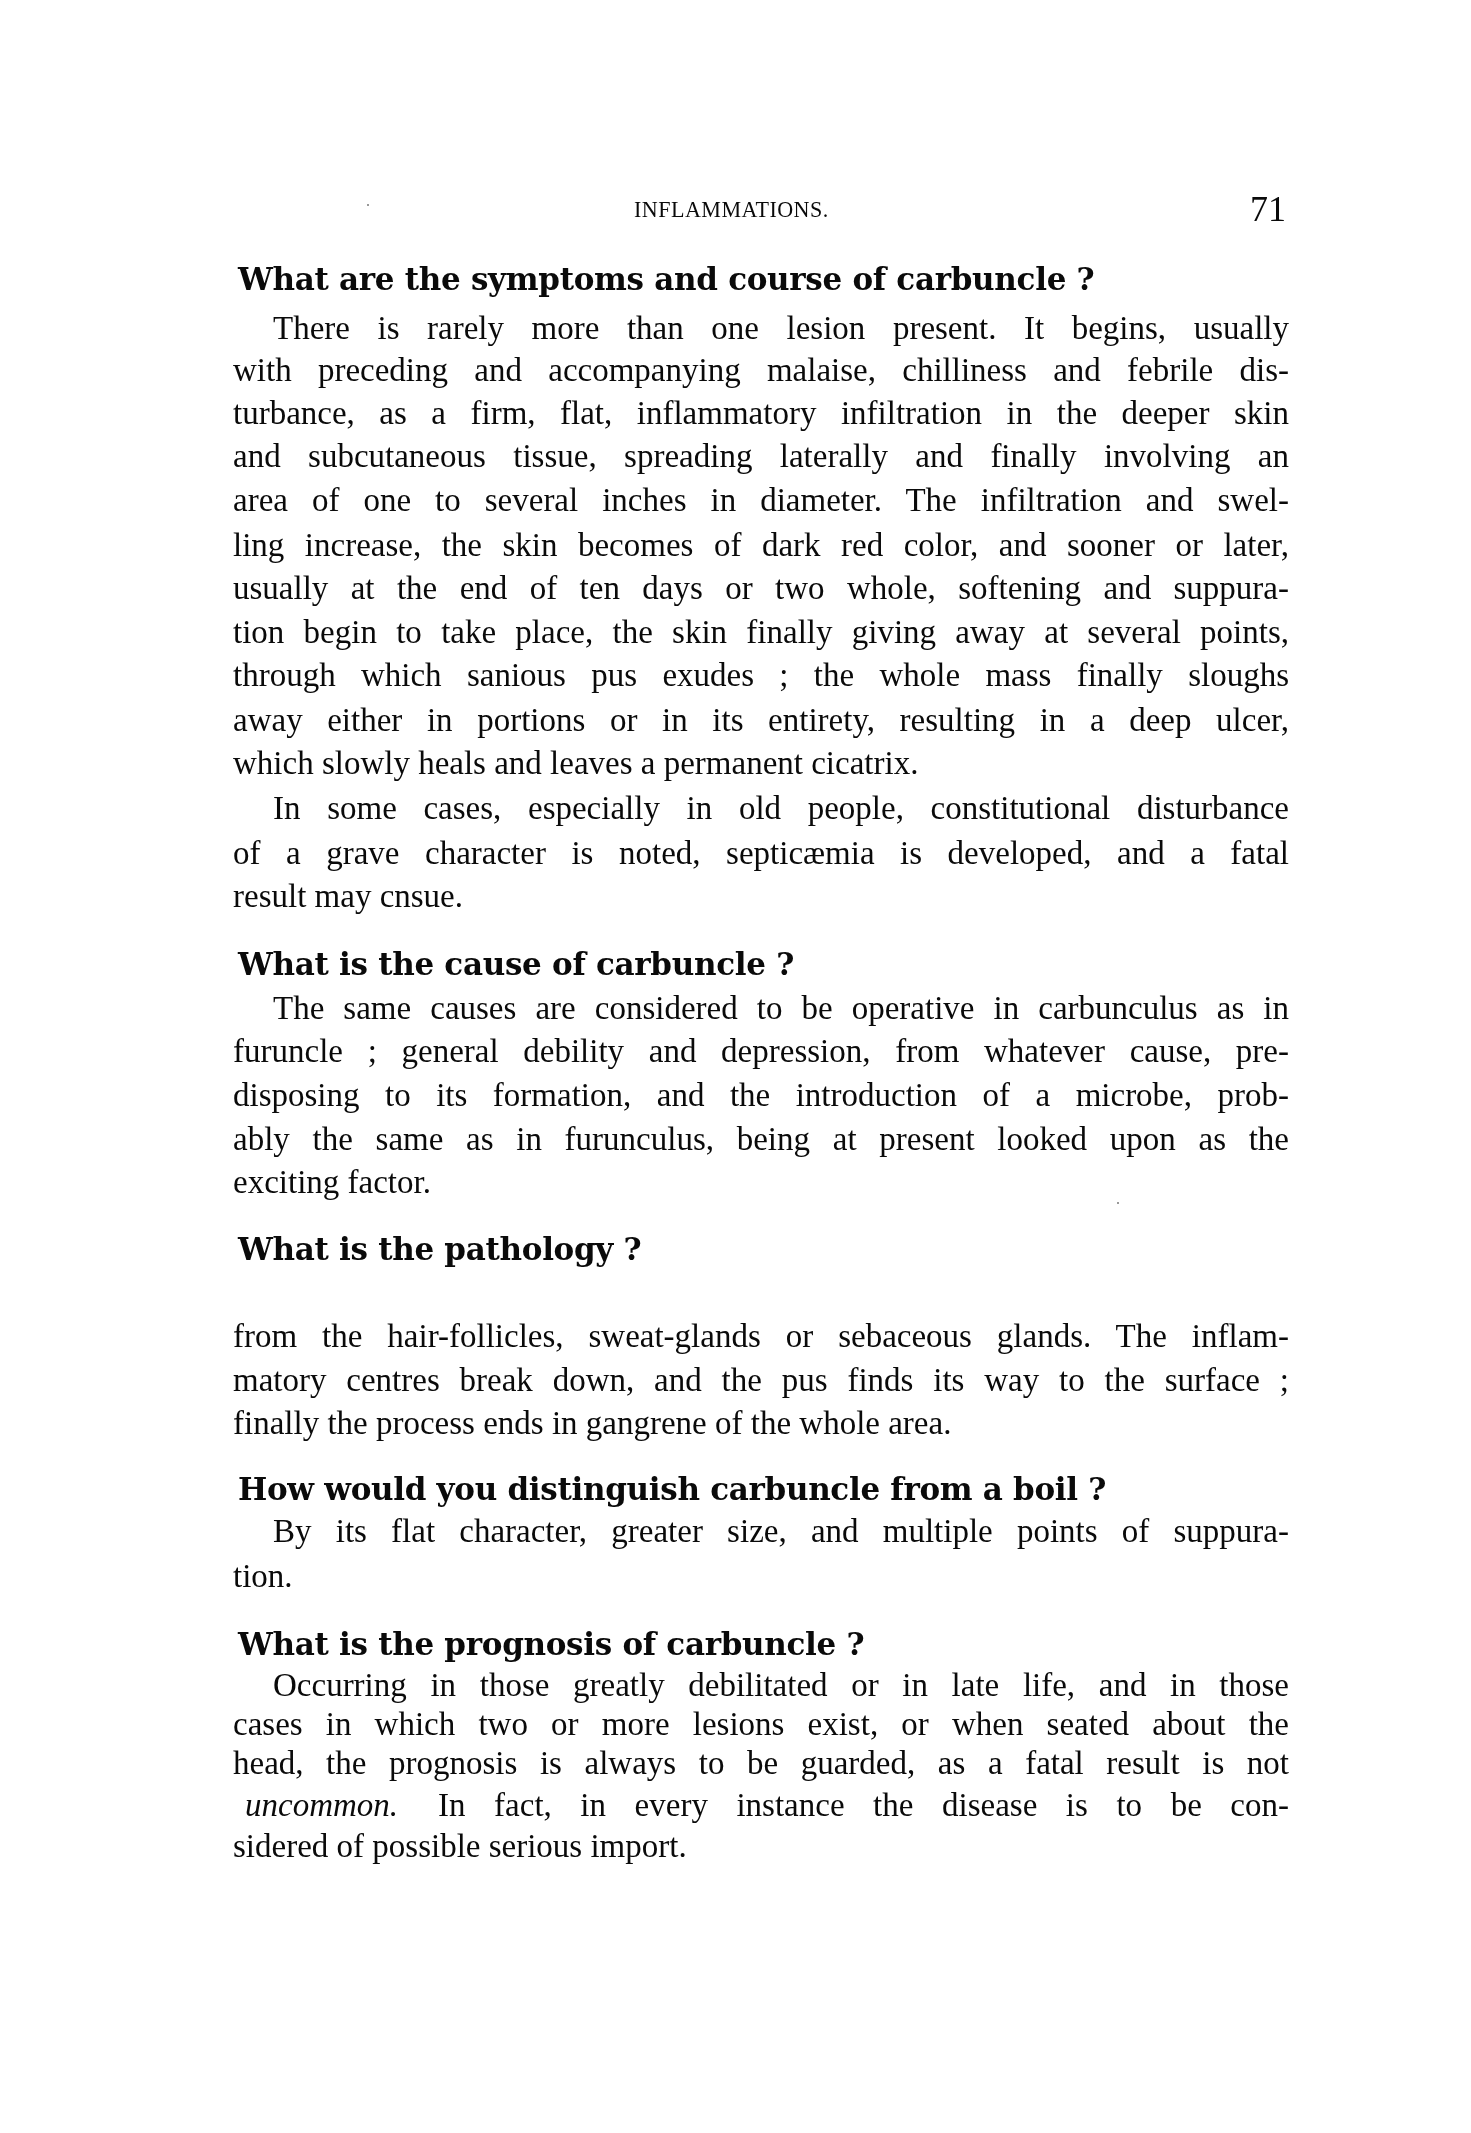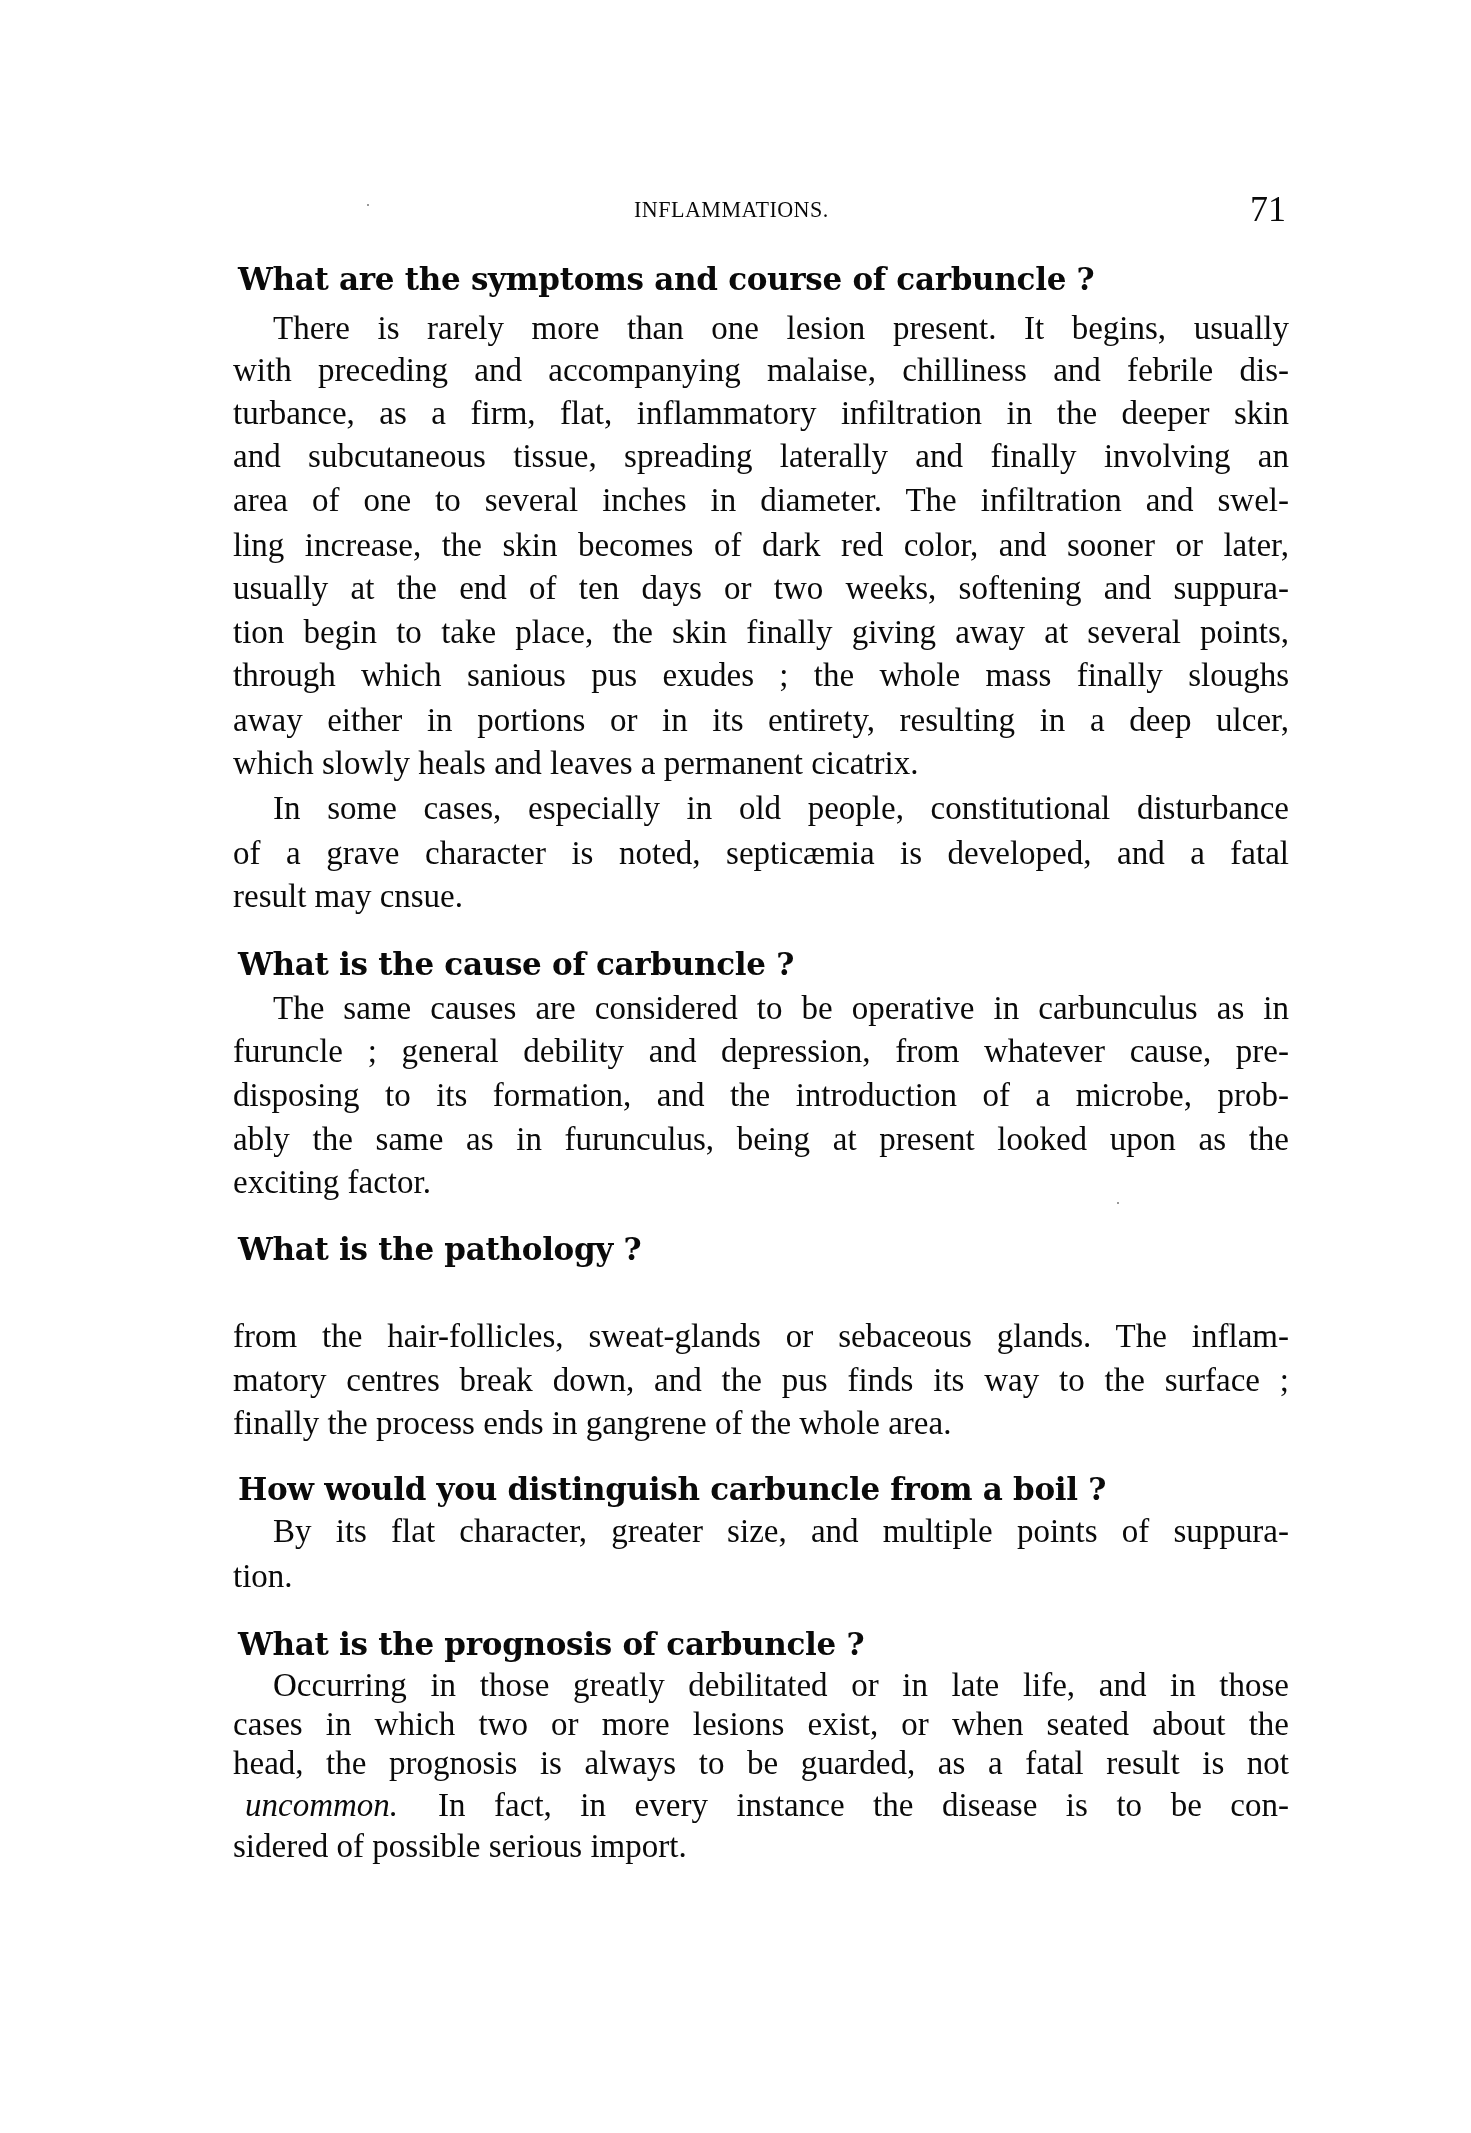--- a/index.html
+++ b/index.html
@@ -25,21 +25,21 @@
   <div class="running-head">INFLAMMATIONS.</div>
   <div class="page-number">71</div>
 
   <div class="line q" style="top:259px">What are the symptoms and course of carbuncle ?</div>
   <div class="line just indent" style="top:308px">There is rarely more than one lesion present.  It begins, usually</div>
   <div class="line just" style="top:350px">with preceding and accompanying malaise, chilliness and febrile dis-</div>
   <div class="line just" style="top:393px">turbance, as a firm, flat, inflammatory infiltration in the deeper skin</div>
   <div class="line just" style="top:436px">and subcutaneous tissue, spreading laterally and finally involving an</div>
   <div class="line just" style="top:480px">area of one to several inches in diameter.  The infiltration and swel-</div>
   <div class="line just" style="top:525px">ling increase, the skin becomes of dark red color, and sooner or later,</div>
-  <div class="line just" style="top:568px">usually at the end of ten days or two weeks, softening and suppura-</div>
+  <div class="line just" style="top:568px">usually at the end of ten days or two whole, softening and suppura-</div>
   <div class="line just" style="top:612px">tion begin to take place, the skin finally giving away at several points,</div>
   <div class="line just" style="top:655px">through which sanious pus exudes ; the whole mass finally sloughs</div>
   <div class="line just" style="top:700px">away either in portions or in its entirety, resulting in a deep ulcer,</div>
   <div class="line" style="top:743px">which slowly heals and leaves a permanent cicatrix.</div>
   <div class="line just indent" style="top:788px">In some cases, especially in old people, constitutional disturbance</div>
   <div class="line just" style="top:833px">of a grave character is noted, septicæmia is developed, and a fatal</div>
   <div class="line" style="top:876px">result may cnsue.</div>
 
   <div class="line q" style="top:944px">What is the cause of carbuncle ?</div>
   <div class="line just indent" style="top:988px">The same causes are considered to be operative in carbunculus as in</div>

